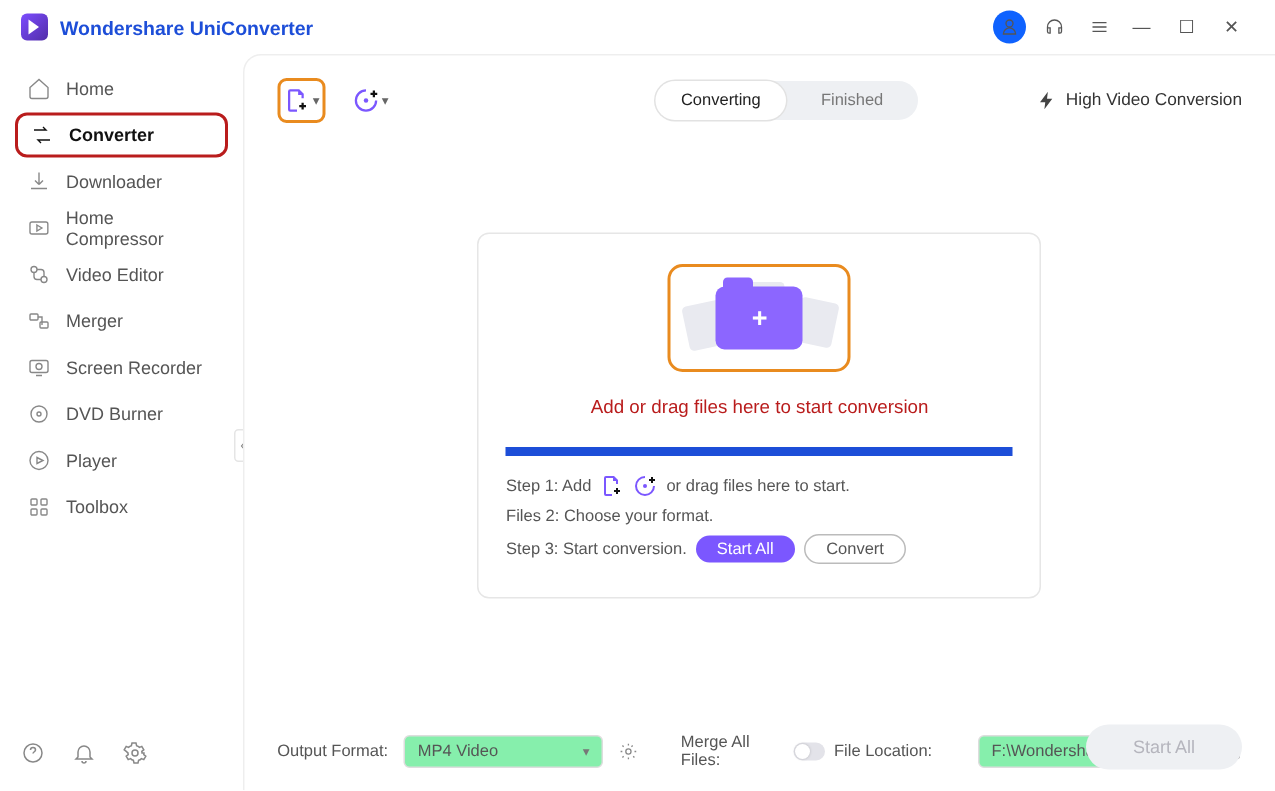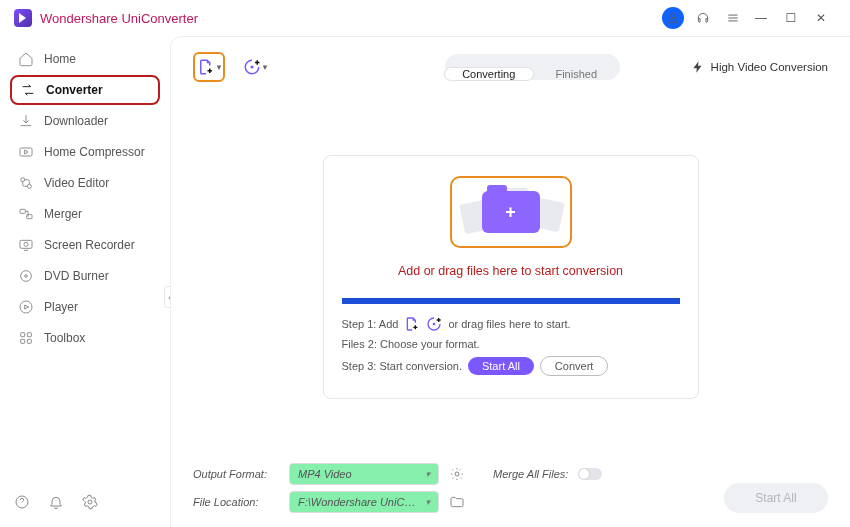--- a/index.html
+++ b/index.html
@@ -1,21 +1,21 @@
 <!DOCTYPE html>
 <html><head>
 <meta charset="utf-8">
 <style>
 * { margin: 0; padding: 0; box-sizing: border-box; font-family: -apple-system, BlinkMacSystemFont, "Segoe UI", Arial, sans-serif; }
 body { width: 850px; height: 527px; background: #fff; overflow: hidden; font-size: 12px; color: #333; }
 
 .titlebar { height: 36px; display: flex; align-items: center; padding: 0 14px; }
 .titlebar .logo { width: 18px; height: 18px; background: linear-gradient(135deg,#7c4dff,#512da8); border-radius: 4px; margin-right: 8px; position: relative; }
 .titlebar .logo::after { content:""; position:absolute; left:5px; top:4px; width:0; height:0; border-left:7px solid #fff; border-top:5px solid transparent; border-bottom:5px solid transparent; }
-.titlebar .title { font-size: 13px; color: #be185d; font-weight: 400; }
+.titlebar .title { font-size: 13px; color: #1d4ed8; font-weight: 700; }
 .titlebar .spacer { flex: 1; }
 .titlebar .hdr-icon { width: 26px; height: 26px; display: flex; align-items: center; justify-content: center; color: #666; margin-left: 4px; }
 .titlebar .avatar { width: 22px; height: 22px; border-radius: 50%; background: #0f62fe; display:flex; align-items:center; justify-content:center; }
 .titlebar .avatar svg { width:12px; height:12px; fill:#fff; }
 .titlebar .hdr-icon svg { width: 14px; height: 14px; stroke: #555; fill: none; stroke-width: 1.5; }
 .titlebar .win-btn { width: 30px; height: 26px; display:flex; align-items:center; justify-content:center; color:#555; }
 
 .main { display: flex; height: calc(100% - 36px); }
 
 .sidebar { width: 170px; padding: 8px 10px; position: relative; }
@@ -29,21 +29,21 @@
 .bottom-icons svg { width: 16px; height: 16px; stroke: #888; fill: none; stroke-width: 1.5; }
 
 .content { flex: 1; background: #fff; border-radius: 12px 0 0 0; border-left: 1px solid #eee; border-top: 1px solid #eee; display: flex; flex-direction: column; padding: 12px 22px 14px 22px; position: relative; }
 
 .toolbar { display: flex; align-items: center; height: 36px; }
 .tb-btn { width: 32px; height: 30px; display:flex; align-items:center; justify-content:center; border-radius: 6px; margin-right: 14px; position: relative; }
 .tb-btn.highlight { border: 2px solid #e98b1f; }
 .tb-btn svg { width: 18px; height: 18px; }
 .tb-caret { font-size: 9px; color: #666; margin-left: 2px; }
 
-.segmented { margin-left: 160px; display: flex; background: #eef0f3; border-radius: 14px; height: 26px; width: 175px; align-items: flex-end; }
+.segmented { margin-left: 160px; display: flex; background: #eef0f3; border-radius: 14px; height: 26px; width: 175px; }
 .segmented .seg { flex: 1; display:flex; align-items:center; justify-content:center; font-size: 11px; color:#777; border-radius: 14px; }
 .segmented .seg.active { background: #fff; color: #222; box-shadow: 0 0 0 1px #e2e2e2; }
 
 .hs { margin-left: auto; display: flex; align-items: center; gap: 6px; font-size: 11.5px; color: #333; }
 .hs svg { width: 14px; height: 14px; fill: #444; }
 
 .drop-panel { width: 376px; margin: 70px auto 0; border: 1px solid #e6e6e6; border-radius: 8px; padding: 20px 18px 16px; }
 .drop-art { width: 122px; height: 72px; margin: 0 auto; border: 2px solid #e98b1f; border-radius: 10px; display:flex; align-items:center; justify-content:center; position: relative; }
 .bgdocs { position:absolute; left:10px; top:10px; width:100px; height:50px; }
 .bgdocs span { position:absolute; background:#e9eaf0; border-radius:3px; }
@@ -60,21 +60,21 @@
 .pill.ghost { background: #fff; border: 1px solid #bbb; color: #555; }
 
 .footer { margin-top: auto; display: flex; align-items: center; gap: 12px; font-size: 11px; color: #555; padding-top: 8px; }
 .footer .lbl { width: 86px; }
 .footer .field { border: 1px solid #ddd; border-radius: 4px; height: 22px; padding: 0 8px; display:flex; align-items:center; justify-content: space-between; background:#86efac; }
 .footer .field .caret { font-size: 9px; color: #777; }
 .footer .small-ico { width:16px; height:16px; stroke:#888; fill:none; stroke-width:1.5; }
 .footer .toggle { width: 24px; height: 12px; background: #e3e3e9; border-radius: 7px; position: relative; }
 .footer .toggle::after { content:""; position:absolute; left:1px; top:1px; width:10px; height:10px; background:#fff; border-radius:50%; box-shadow:0 0 2px rgba(0,0,0,.2); }
 .start-all { position:absolute; right:22px; bottom:14px; width: 104px; height: 30px; border-radius: 16px; background: #eef0f3; color: #b5b5bd; display:flex; align-items:center; justify-content:center; font-size: 12px; }
-.footer-rows { display:flex; flex-direction:column; gap:6px;font-style:italic; }
+.footer-rows { display:flex; flex-direction:row; gap:6px; }
 .footer-row { display:flex; align-items:center; gap:10px; }
 </style>
 </head>
 <body>
 
 <div class="titlebar">
   <div class="logo"></div>
   <div class="title">Wondershare UniConverter</div>
   <div class="spacer"></div>
   <div class="hdr-icon">

